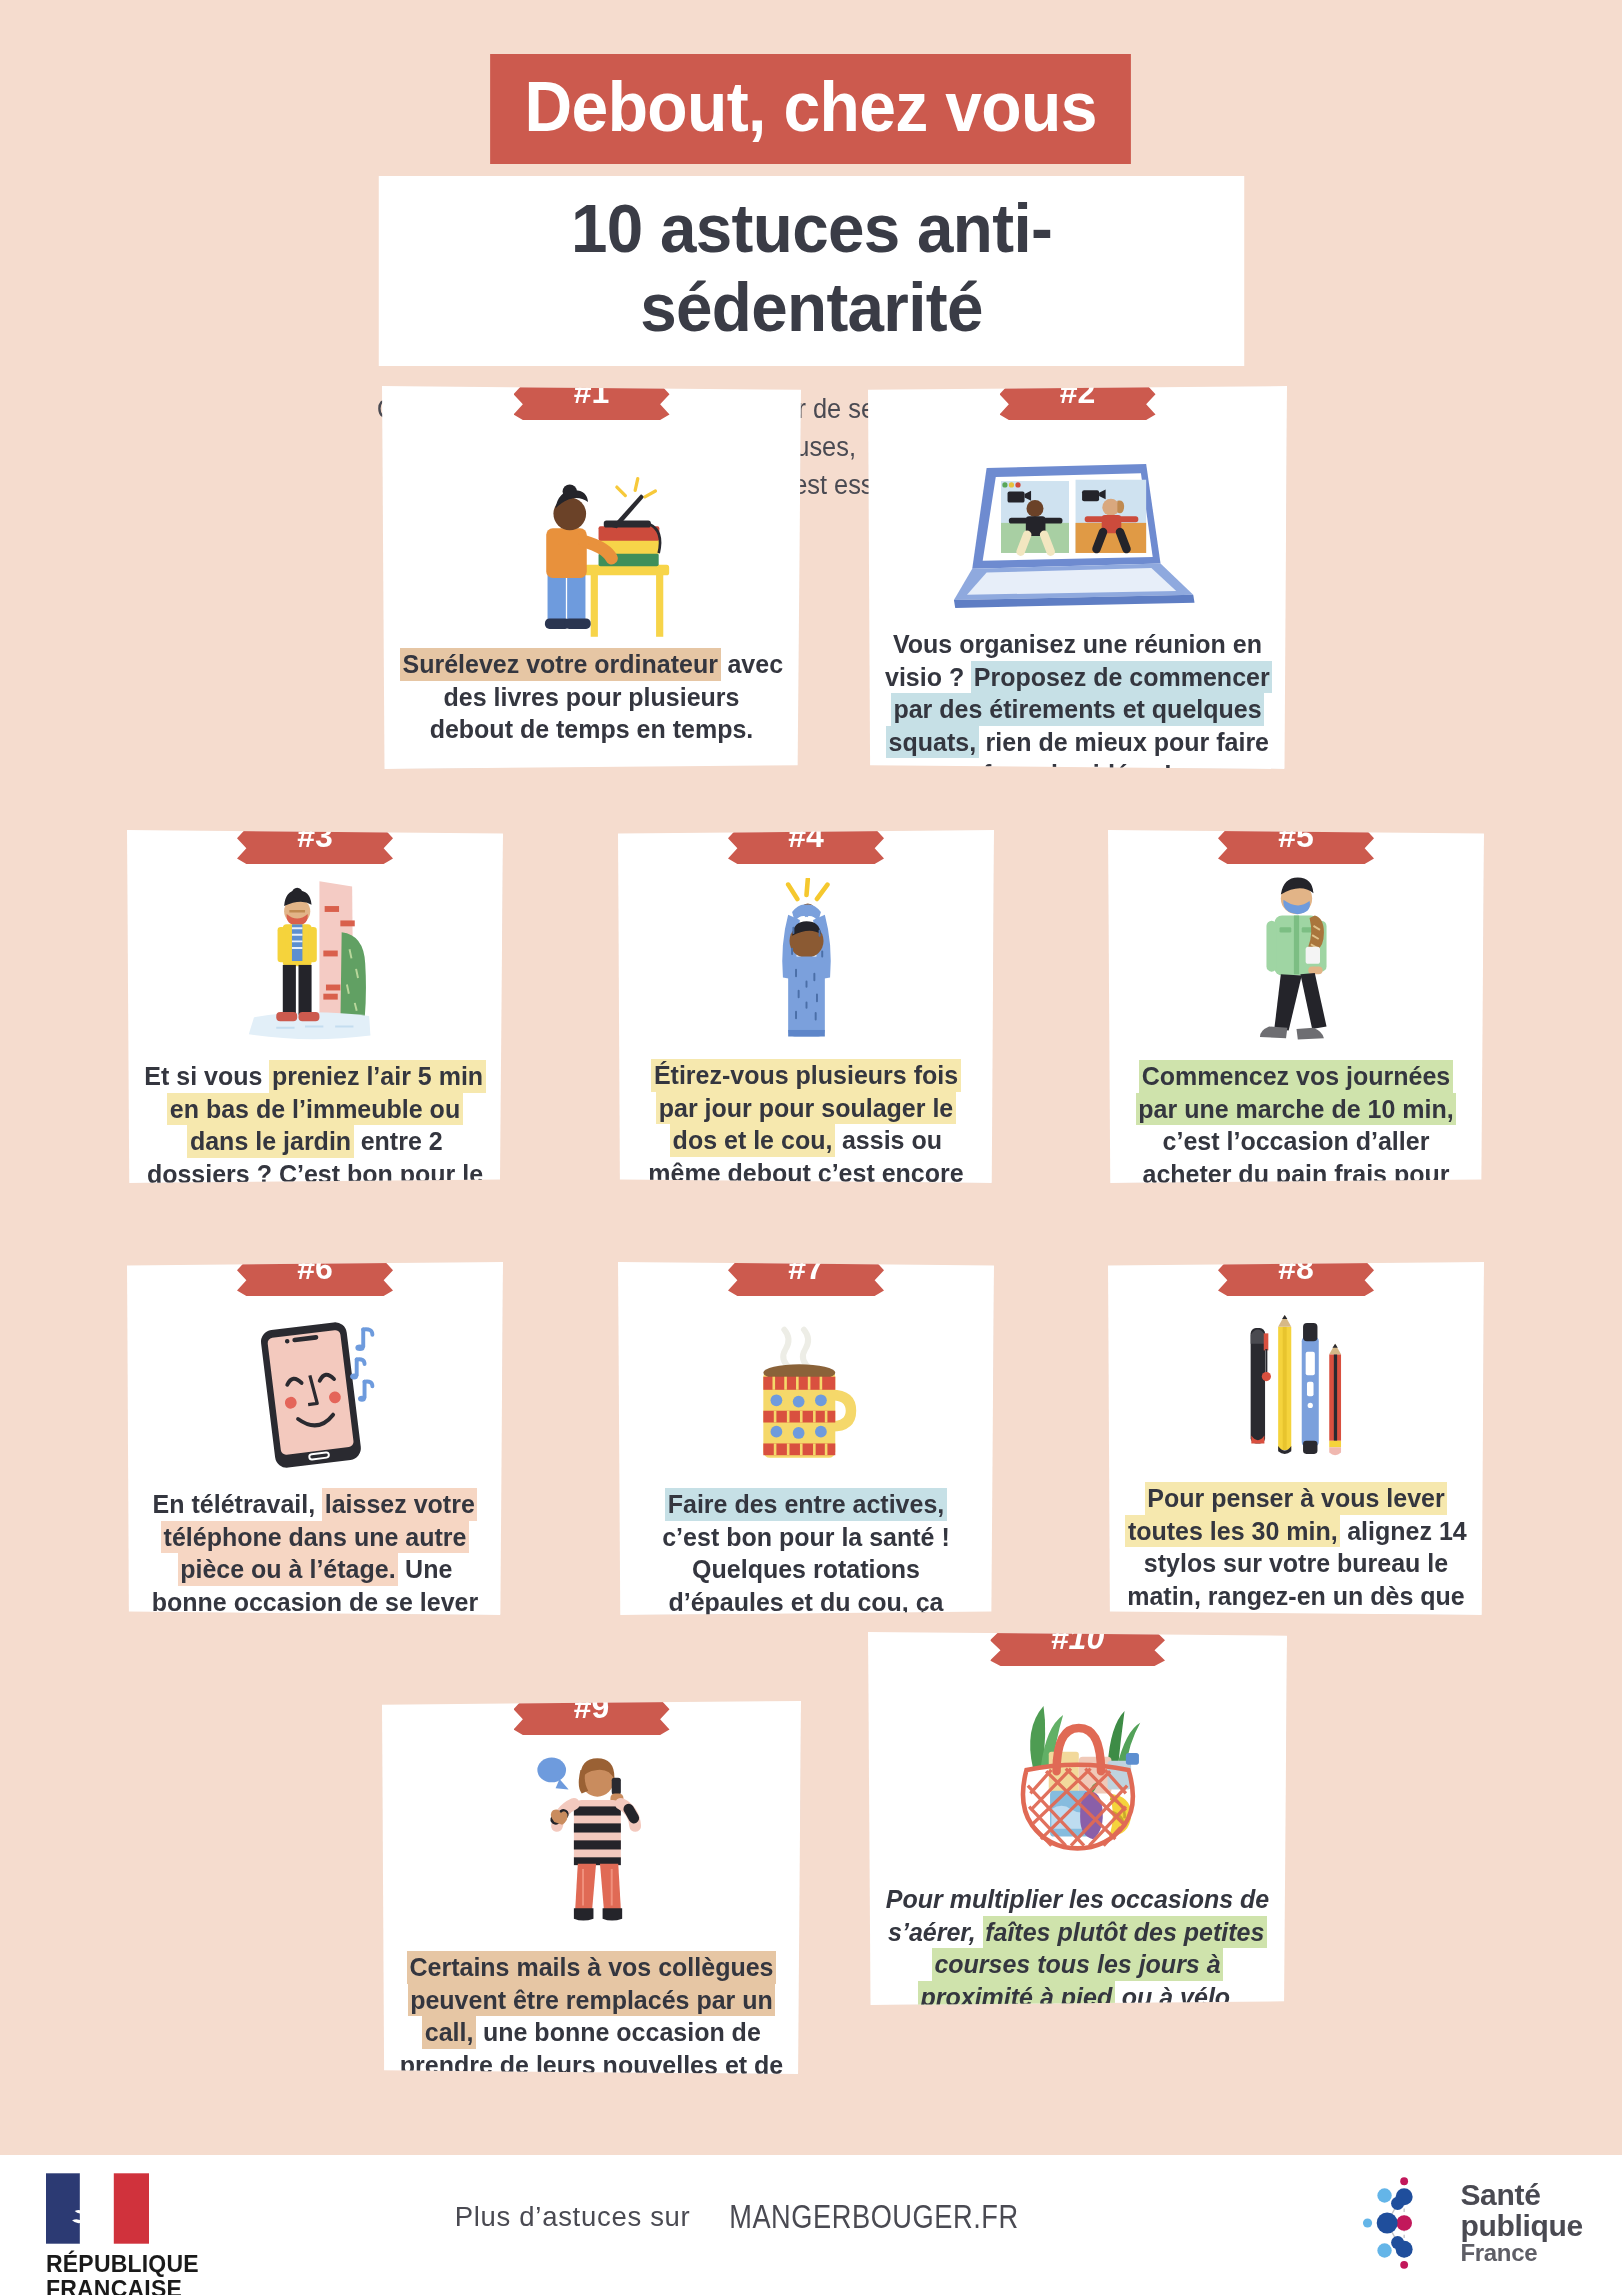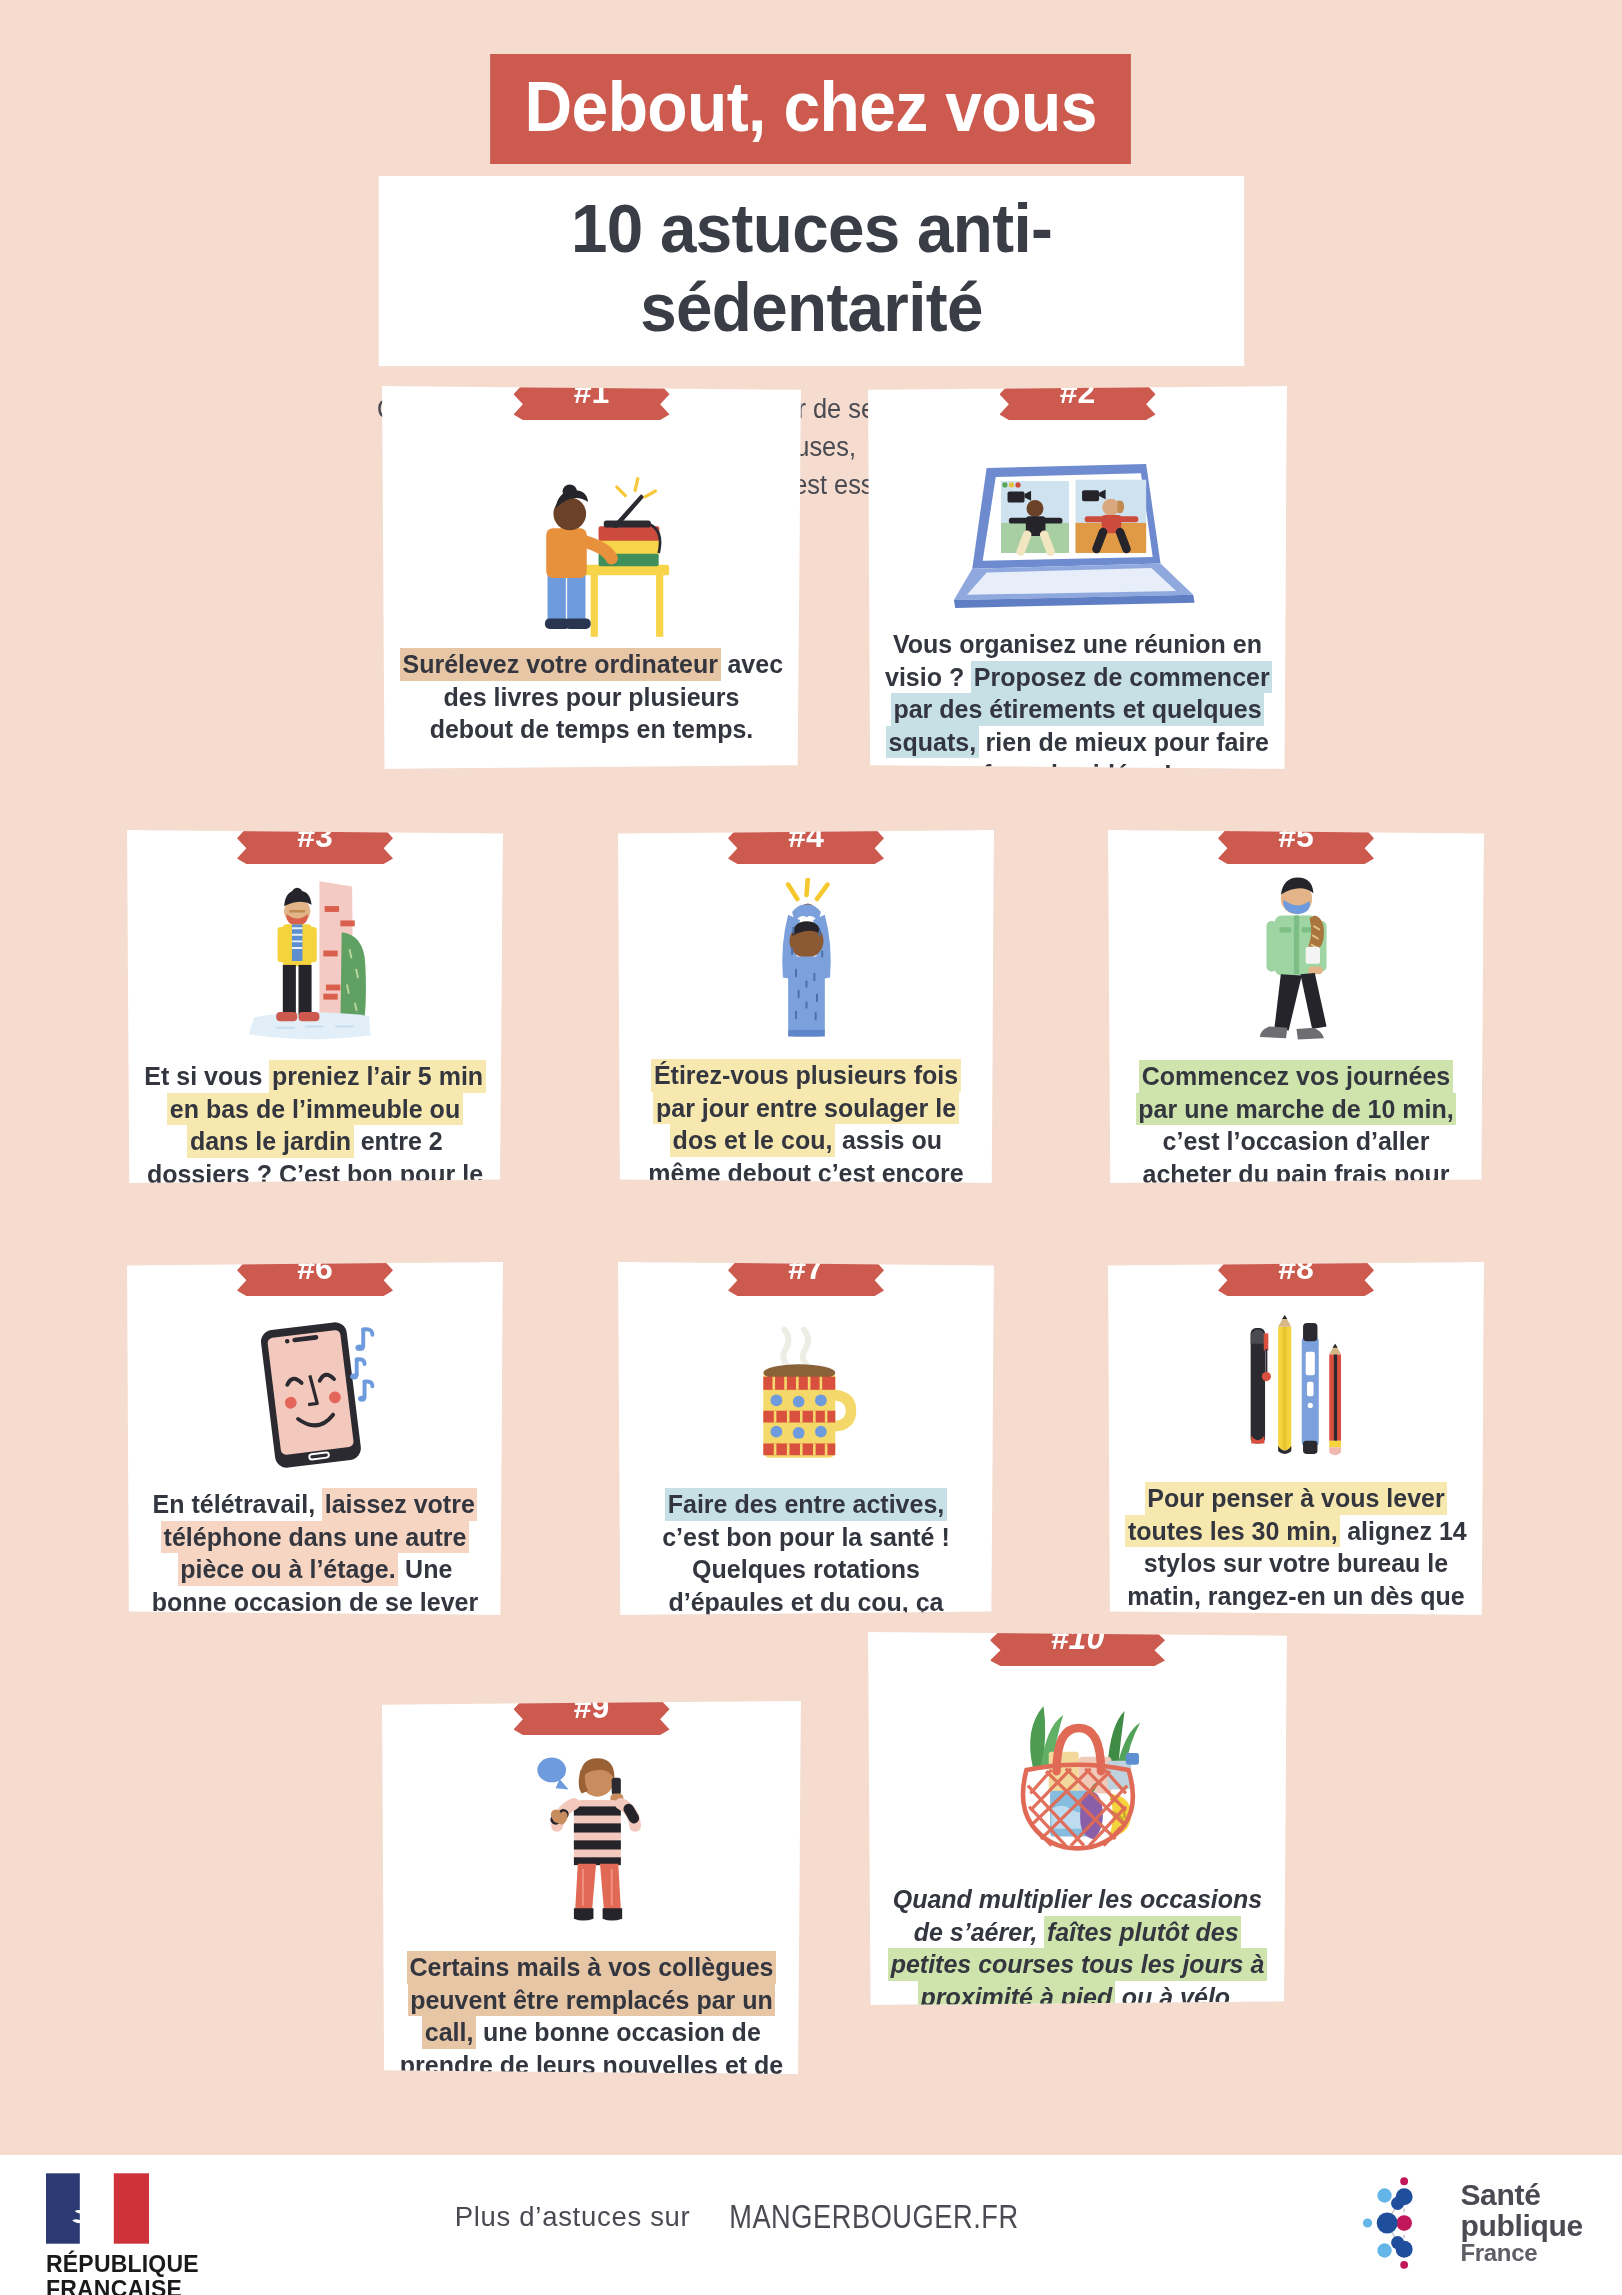--- a/index.html
+++ b/index.html
@@ -233,21 +233,21 @@
           <circle cx="100" cy="96" r="26" fill="#8B5A33"></circle>
           <path d="M78 88 q2 -22 22 -22 q20 0 22 20 q-16 -12 -44 2Z" fill="#24242A"></path>
           <rect x="72" y="120" width="56" height="122" rx="10" fill="#7BA0DC"></rect>
           <rect x="72" y="232" width="56" height="10" fill="#5E86C9"></rect>
           <g stroke="#4B6FA8" stroke-width="3" stroke-linecap="round">
             <path d="M84 140 v10 M112 146 v10 M88 172 v10 M116 178 v10 M84 204 v10 M114 206 v10 M100 158 v8 M100 190 v8 M80 76 v8 M120 80 v8 M78 108 v8 M124 112 v8"></path>
           </g>
         </svg>
       </div>
       <div class="caption" style="top:229px;">
-        <span class="hl hl-yellow">Étirez-vous plusieurs fois par jour entre soulager le dos et le cou,</span><span> assis ou même debout c’est encore mieux.</span>
+        <span class="hl hl-yellow">Étirez-vous plusieurs fois par jour pour soulager le dos et le cou,</span><span> assis ou même debout c’est encore mieux.</span>
       </div>
     </div>
   </div>
 
   <div class="card" style="left:1108px; top:830px; width:376px; height:353px; clip-path: polygon(0 0, 100% 1%, 99.3% 99%, 0.6% 100%);">
     <div class="card-inner">
       <div class="ribbon">#5</div>
       <div class="art" style="top:43px; height:178px;">
         <svg width="131" height="175" viewBox="0 0 200 268">
           <circle cx="100" cy="36" r="24" fill="#E2B487"></circle>
@@ -460,21 +460,21 @@
           <path d="M62 116 q78 -16 156 0 q16 52 -6 84 q-28 36 -72 36 q-44 0 -70 -36 q-22 -32 -8 -84Z" fill="none" stroke="#E06A55" stroke-width="7"></path>
           <g stroke="#E06A55" stroke-width="5" fill="none" opacity="0.95">
             <path d="M92 118 l106 104 M122 114 l88 84 M152 114 l62 64 M182 116 l32 36 M64 140 l86 92 M66 172 l56 60 M74 204 l26 28"></path>
             <path d="M190 118 l-106 104 M160 114 l-88 84 M130 114 l-62 64 M100 116 l-32 36 M216 140 l-86 92 M214 172 l-56 60 M206 204 l-26 28"></path>
           </g>
 
           <path d="M108 118 q0 -66 34 -66 q34 0 34 66" fill="none" stroke="#E06A55" stroke-width="13" stroke-linecap="round"></path>
         </svg>
       </div>
       <div class="caption" style="top:251px;">
-        <span>Quand multiplier les occasions de s’aérer, </span><span class="hl hl-green">faîtes plutôt des petites courses tous les jours à proximité à pied</span><span> ou à vélo, plutôt qu’un gros plein le weekend !</span>
+        <span>Pour multiplier les occasions de s’aérer, </span><span class="hl hl-green">faîtes plutôt des petites courses tous les jours à proximité à pied</span><span> ou à vélo, plutôt qu’un gros plein le weekend !</span>
       </div>
     </div>
   </div>
 
   <div class="footer">
 
     <div class="rf-logo">
       <svg class="rf-flag" viewBox="0 0 158 108">
         <rect x="0" y="0" width="52" height="108" fill="#2C3A73"></rect>
         <rect x="52" y="0" width="52" height="108" fill="#FFFFFF"></rect>

